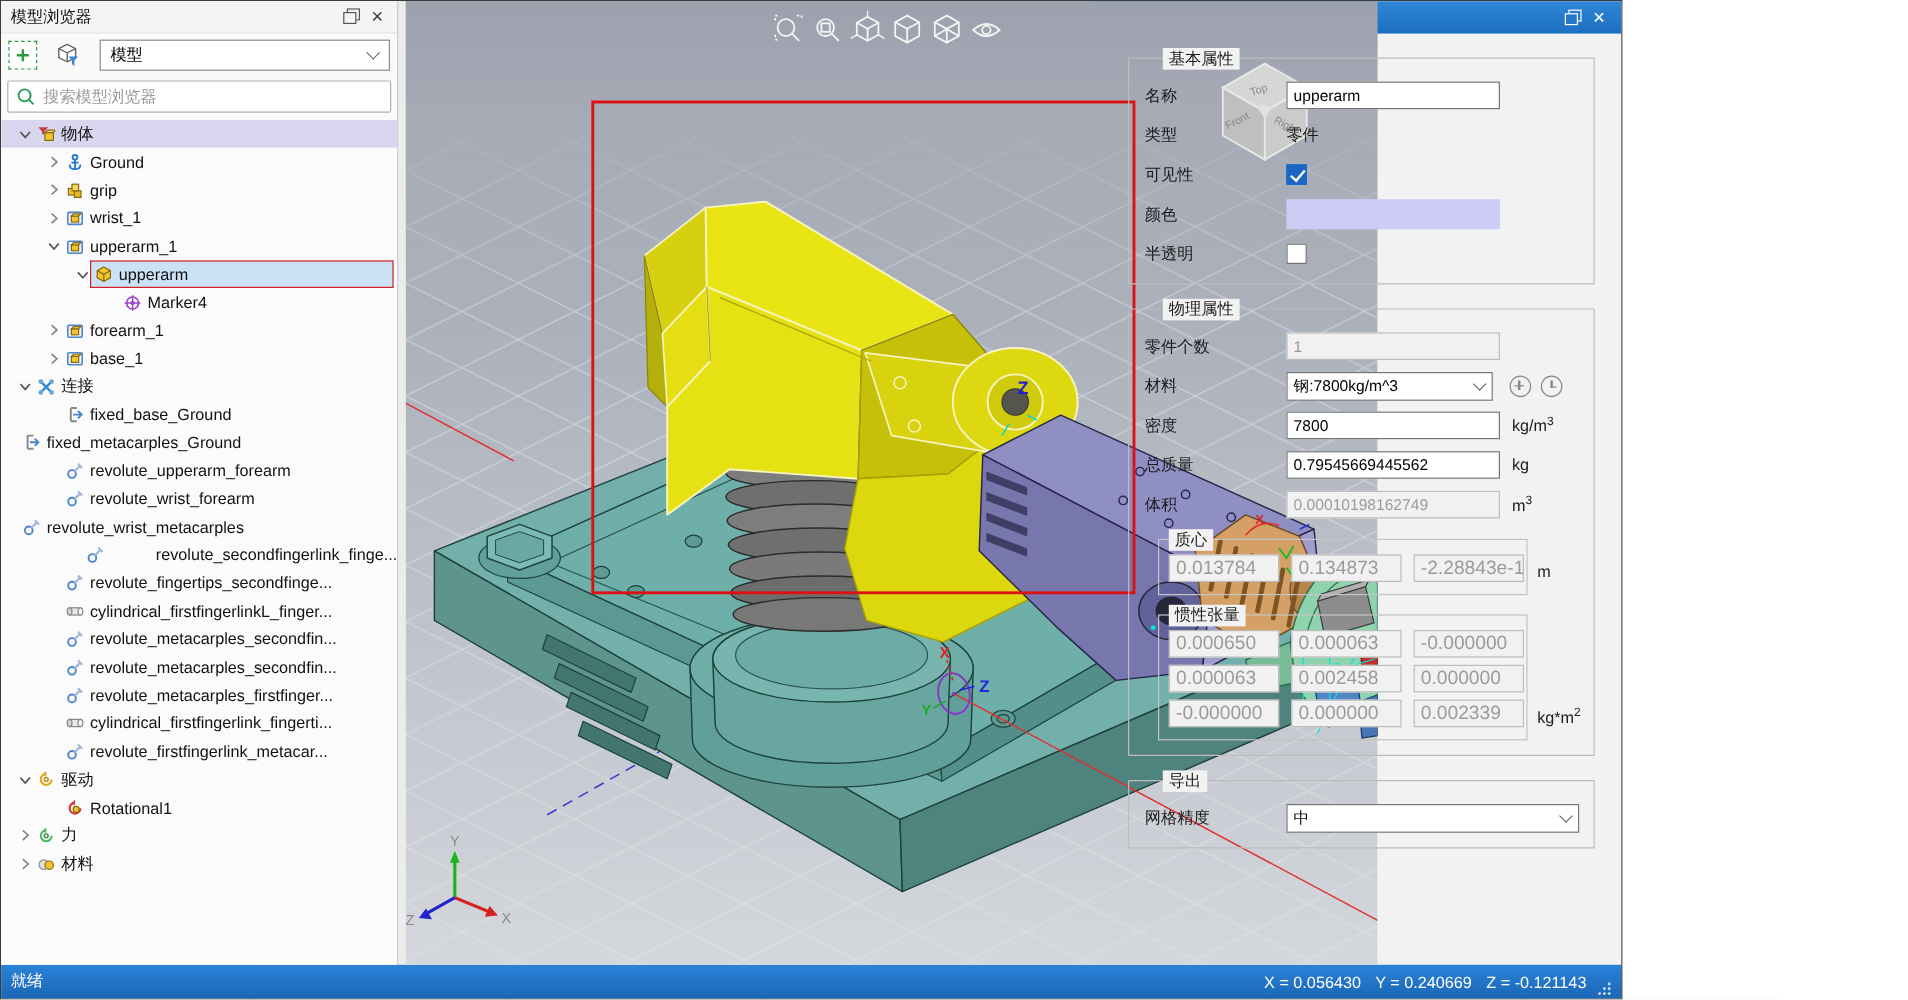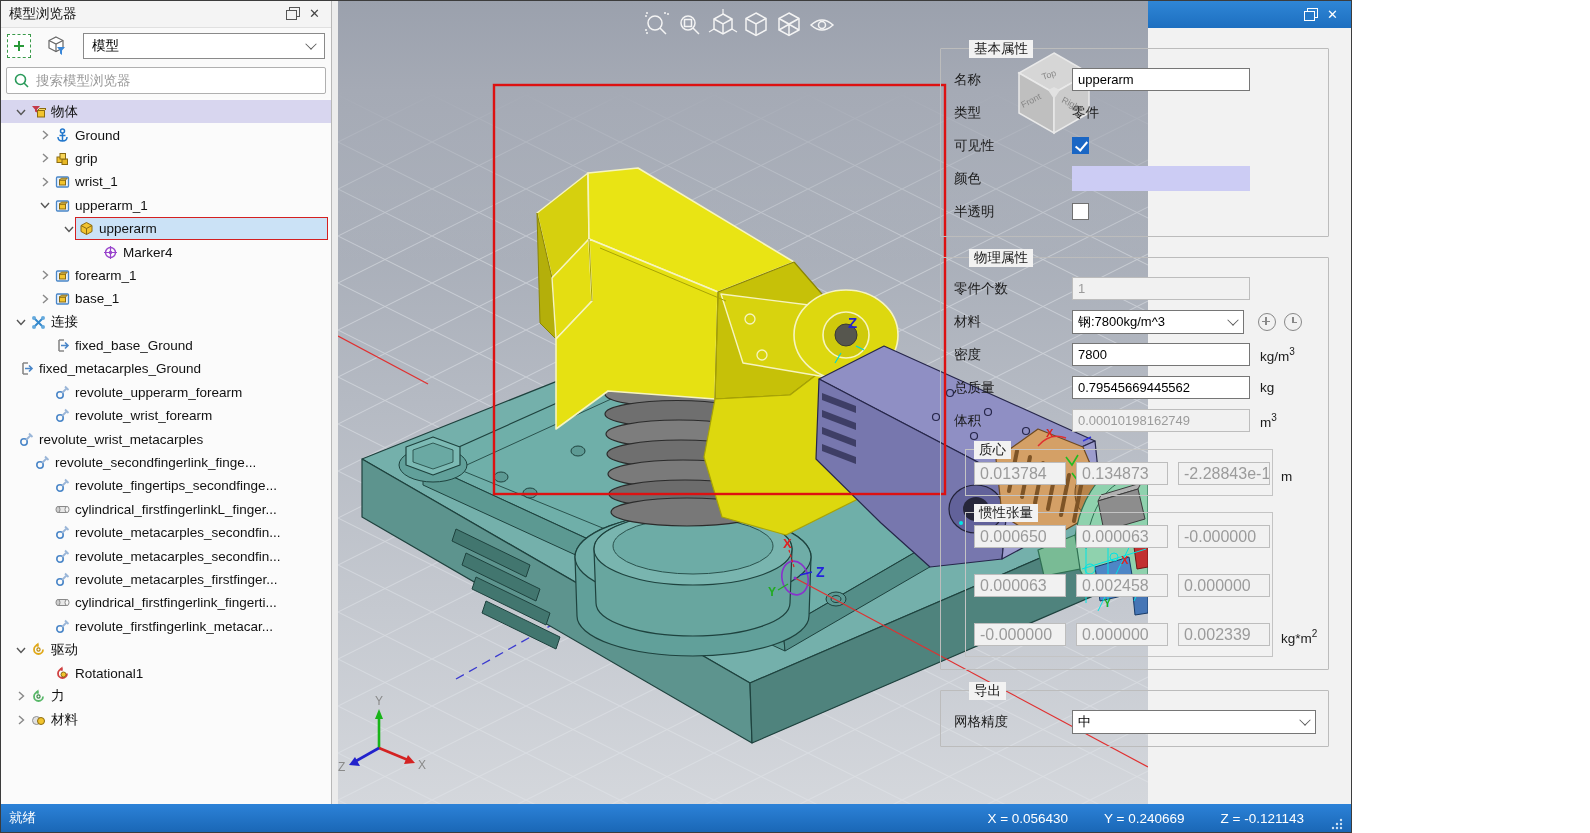--- a/index.html
+++ b/index.html
@@ -56,36 +56,36 @@
 .pcombo .v { flex:1; }
 .ptext { font-size:13.5px; color:#1a1a1a; }
 .unit { font-size:13.5px; color:#1a1a1a; margin-left:10px; white-space:nowrap; }
 .unit sup { font-size:10px; }
 .cbx { width:17px; height:17px; border:1px solid #707070; background:#fff; position:relative; }
 .cbx.on { background:#1a66c4; border-color:#1a66c4; }
 .cbx.on:before { content:""; position:absolute; left:5px; top:1px; width:5px; height:10px; border-right:2px solid #fff; border-bottom:2px solid #fff; transform:rotate(40deg); }
 .swatch { width:178px; height:25px; }
 .subgroup { position:relative; border:1px solid #c4c4c4; margin:12px 0 4px 24px; width:308px; padding:12px 0 10px 0; }
 .subgroup .group-title { left:8px; }
-.mrow { display:flex; gap:10px; padding-left:8px; margin-bottom:26px; }
+.mrow { display:flex; gap:10px; padding-left:8px; margin-bottom:6px; }
 .mrow:last-child { margin-bottom:0; }
 .minput { width:92px; height:23px; border:1px solid #bdbdbd; background:#f1f1f1; color:#9b9b9b; font-size:16px; padding:0 5px; display:flex; align-items:center; overflow:hidden; white-space:nowrap; }
 .subwrap { display:flex; align-items:flex-end; }
 .subwrap .unit { margin-bottom:16px; margin-left:8px; }
 .icon-round { width:18px; height:18px; border:1.4px solid #888; border-radius:50%; position:relative; margin-left:14px; }
 .icon-round.plus:before { content:""; position:absolute; left:3px; top:7px; width:8px; height:1.6px; background:#888; }
 .icon-round.plus:after { content:""; position:absolute; left:6.2px; top:3.8px; width:1.6px; height:8px; background:#888; }
 .icon-round.clock { margin-left:8px; }
 .icon-round.clock:before { content:""; position:absolute; left:7px; top:3px; width:1.5px; height:6px; background:#888; }
 .icon-round.clock:after { content:""; position:absolute; left:7px; top:8px; width:5px; height:1.5px; background:#888; }
 
 
 .status-bar { height:28px; background:linear-gradient(#2c82d8,#1a67b6); display:flex; align-items:center; padding:0 8px; color:#fff; font-size:13.5px; }
 .status-bar .ready { flex:1; }
-.status-bar .coords { display:flex; gap:36px; margin-right:26px; }
+.status-bar .coords { display:flex; gap:12px; margin-right:8px; }
 .grip { width:13px; height:13px; align-self:flex-end; margin-bottom:2px; }
 </style>
 </head>
 <body>
 
 <div class="app">
 <div class="main">
 
   <div class="left-panel">
     <div class="lp-title">
@@ -309,21 +309,21 @@
           <div class="trow" style="">
             <span class="chv"></span>
             <span class="tic">
               <svg width="15" height="15" viewBox="0 0 15 15">
                 <circle cx="5" cy="10" r="3.2" fill="none" stroke="#4a86c8" stroke-width="1.6"></circle>
                 <path d="M7,8 L12,3 M10,1.5 L13.5,5" stroke="#9ab6d8" stroke-width="1.8" fill="none"></path>
               </svg>
             </span>
             <span class="lbl">revolute_wrist_metacarples</span>
           </div>
-          <div class="trow" style="padding-left: 16px;">
+          <div class="trow" style="padding-left: 16px; justify-content: space-between;">
             <span class="chv"></span>
             <span class="tic">
               <svg width="15" height="15" viewBox="0 0 15 15">
                 <circle cx="5" cy="10" r="3.2" fill="none" stroke="#4a86c8" stroke-width="1.6"></circle>
                 <path d="M7,8 L12,3 M10,1.5 L13.5,5" stroke="#9ab6d8" stroke-width="1.8" fill="none"></path>
               </svg>
             </span>
             <span class="lbl">revolute_secondfingerlink_finge...</span>
           </div>
           <div class="trow" style="padding-left: 36px;">

